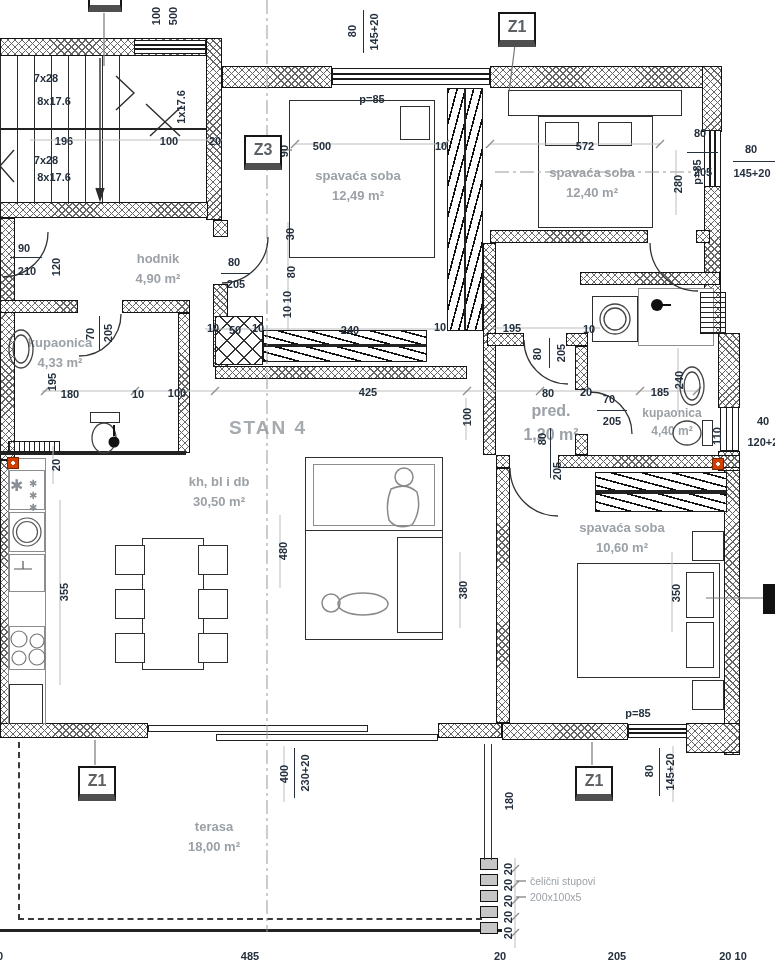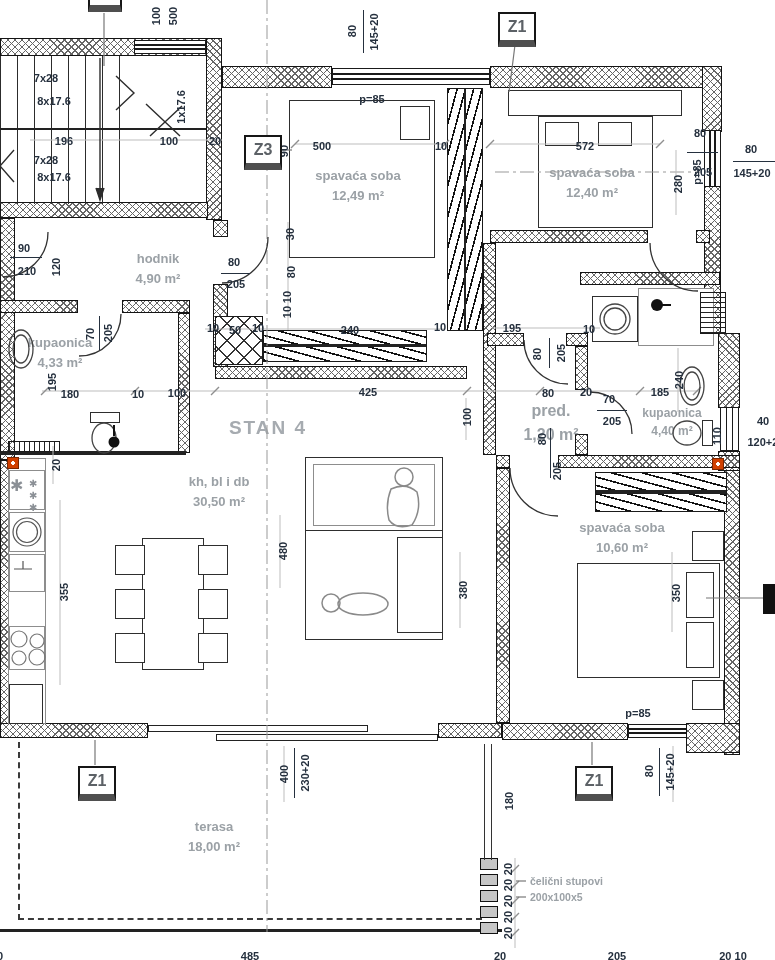--- a/index.html
+++ b/index.html
@@ -30,21 +30,21 @@
   .stripe-v{position:absolute;box-sizing:border-box;border:1.2px solid #1a1a1a;
         background-image:repeating-linear-gradient(90deg,#222 0 1.4px,transparent 1.4px 5px);}
   .stripe-h{position:absolute;box-sizing:border-box;border:1.2px solid #1a1a1a;
         background-image:repeating-linear-gradient(0deg,#222 0 1.4px,transparent 1.4px 5px);}
   .treads{position:absolute;background-image:repeating-linear-gradient(90deg,#2c2c2c 0 1.2px,transparent 1.2px 17px);}
   .dim{position:absolute;font-weight:700;font-size:11px;color:#25303e;white-space:nowrap;z-index:40;}
   .room{position:absolute;transform:translate(-50%,-50%);text-align:center;color:#9ba1a6;
         font-weight:700;font-size:13px;line-height:1.5;white-space:nowrap;z-index:30;}
   .big{position:absolute;transform:translate(-50%,-50%);color:#a6abb0;font-weight:700;
         font-size:19px;letter-spacing:2px;white-space:nowrap;z-index:30;}
-  .note{position:absolute;color:#9ba1a6;font-weight:700;font-size:10.5px;white-space:nowrap;z-index:30;}
+  .note{position:absolute;color:#9ba1a6;font-weight:400;font-size:10.5px;white-space:nowrap;z-index:30;}
   .marker{position:absolute;width:34px;height:26px;border:2px solid #161616;border-bottom:7px solid #4f4f4f;
         background:#fff;display:flex;align-items:center;justify-content:center;
         font-weight:700;font-size:16px;color:#5c6166;z-index:50;}
   .fh{position:absolute;border-top:1.5px solid #25303e;z-index:40;}
   .fv{position:absolute;border-left:1.5px solid #25303e;z-index:40;}
   .elec{position:absolute;width:10px;height:10px;background:radial-gradient(circle at 50% 50%,#fff 0 1.8px,#d14000 1.8px);border:1px solid #7a2500;z-index:20;}
   .col{position:absolute;width:18px;height:12px;background:#c6c6c6;border:1.5px solid #111;box-sizing:border-box;}
   .ast{position:absolute;color:#8b9096;z-index:20;}
   svg.overlay{position:absolute;left:0;top:0;z-index:35;pointer-events:none;}
 </style>

